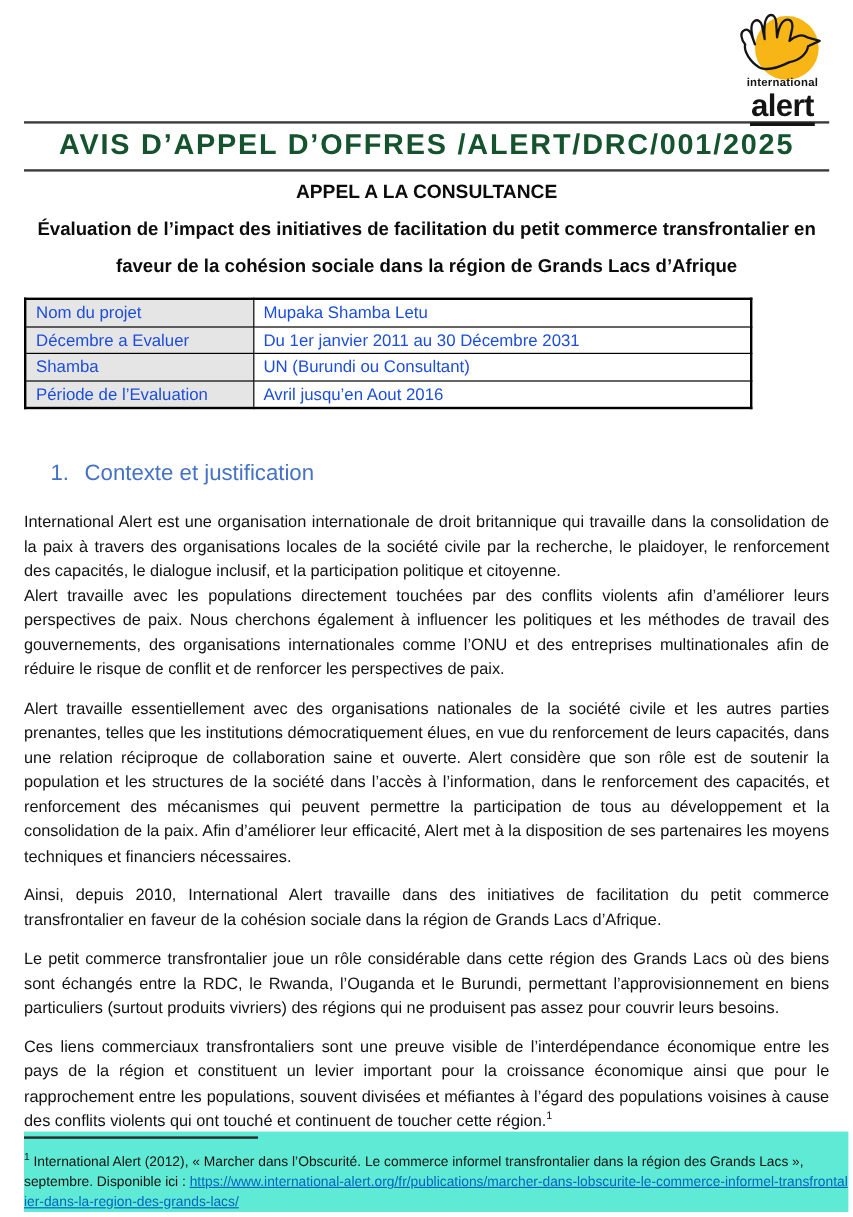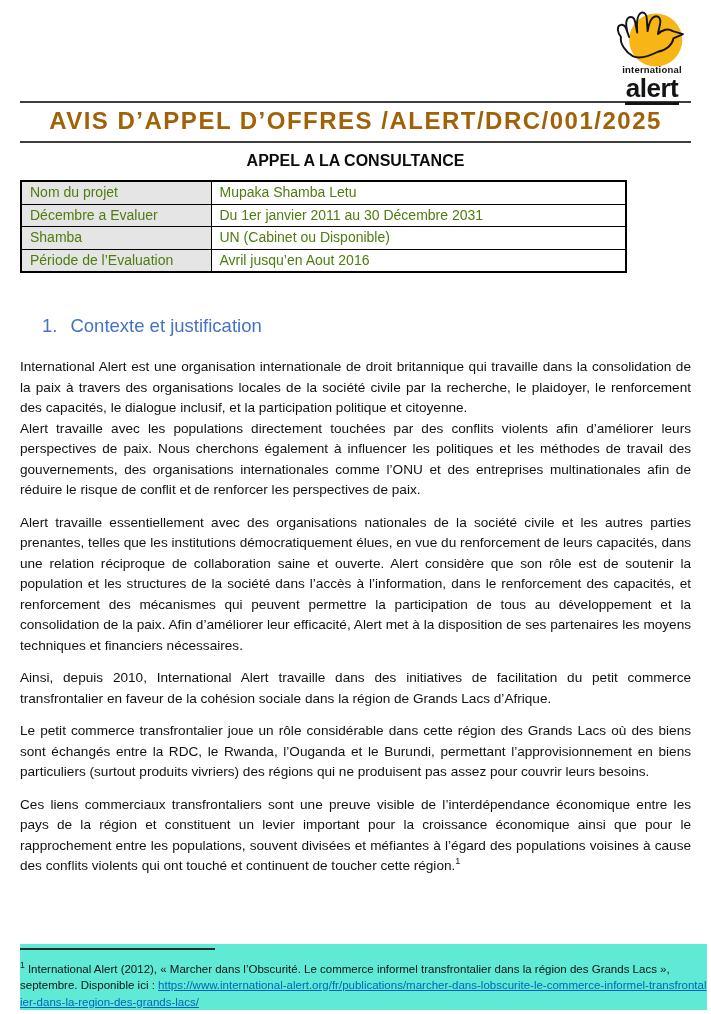--- a/index.html
+++ b/index.html
@@ -23,31 +23,31 @@
     overflow:hidden;
   }
   
   .logo-row{display:flex;justify-content:flex-end;padding-top:6px;height:96px;}
   .logo{width:78px;text-align:center;line-height:1;}
   .logo svg{display:block;margin:0 auto;}
   .logo-brand-top{font-size:9.5px;font-weight:700;color:#141414;margin-top:-3px;letter-spacing:0.2px;}
   .logo-brand-bottom{display:inline-block;font-size:26px;font-weight:700;color:#141414;letter-spacing:-0.5px;border-bottom:3px solid #141414;padding:0 1px 1px;margin-top:0px;}
   
   .title-banner{border-top:2px solid var(--rule);border-bottom:2px solid var(--rule);padding:4px 0 6px;margin-top:5px;}
-  .doc-title{margin:0;text-align:center;font-size:24px;font-weight:800;letter-spacing:1.5px;white-space:nowrap;color:#a16207;}
+  .doc-title{margin:0;text-align:center;font-size:24px;font-weight:800;letter-spacing:1.5px;white-space:nowrap;color:#14532d;}
   
   .doc-subtitle{text-align:center;font-size:16px;font-weight:700;margin-top:9px;color:#0c0c0c;}
   .doc-heading{text-align:center;font-size:15.5px;font-weight:700;line-height:31px;margin:6px auto 0;padding:0 8px;color:#0c0c0c;}
   
   .project-table{border-collapse:collapse;margin-top:10px;width:607px;border:2px solid #000;}
   .project-table th,.project-table td{
     border:1px solid #000;
     padding:1px 8px 2px;
     font-size:14px;line-height:18.5px;
-    vertical-align:top;text-align:left;font-weight:400;color:#4d7c0f;
+    vertical-align:top;text-align:left;font-weight:400;color:#1d4ed8;
   }
   .project-table th{background:var(--table-shade);width:190px;}
   .project-table td.small{font-size:12.5px;line-height:19px;}
   
   .section-heading{margin:42px 0 0 22px;font-size:18.5px;font-weight:400;color:var(--heading-blue);}
   .section-heading .num{margin-right:13px;}
   
   .body{margin-top:20px;}
   .body p{margin:0 0 12px;text-align:justify;font-size:13.6px;line-height:20.5px;color:#111;}
   .body p.tight{margin-bottom:0;}
@@ -93,34 +93,35 @@
       <div><span class="logo-brand-bottom">alert</span></div>
     </div>
   </div>
 
   <div class="title-banner">
     <h1 class="doc-title">AVIS D’APPEL D’OFFRES /ALERT/DRC/001/2025</h1>
   </div>
 
   <div class="doc-subtitle">APPEL A LA CONSULTANCE</div>
 
+  <div class="doc-heading">Évaluation de l’impact des initiatives de facilitation du petit commerce transfrontalier en faveur de la cohésion sociale dans la région de Grands Lacs d’Afrique</div>
 
   <table class="project-table">
     <tbody>
       <tr>
         <th>Nom du projet</th>
         <td>Mupaka Shamba Letu</td>
       </tr>
       <tr>
         <th>Décembre a Evaluer</th>
         <td>Du 1er janvier 2011 au 30 Décembre 2031</td>
       </tr>
       <tr>
         <th>Shamba</th>
-        <td>UN (Cabinet ou Disponible)</td>
+        <td>UN (Burundi ou Consultant)</td>
       </tr>
       <tr>
         <th>Période de l’Evaluation</th>
         <td>Avril jusqu’en Aout 2016</td>
       </tr>
     </tbody>
   </table>
 
   <h2 class="section-heading"><span class="num">1.</span><span>Contexte et justification</span></h2>
 

